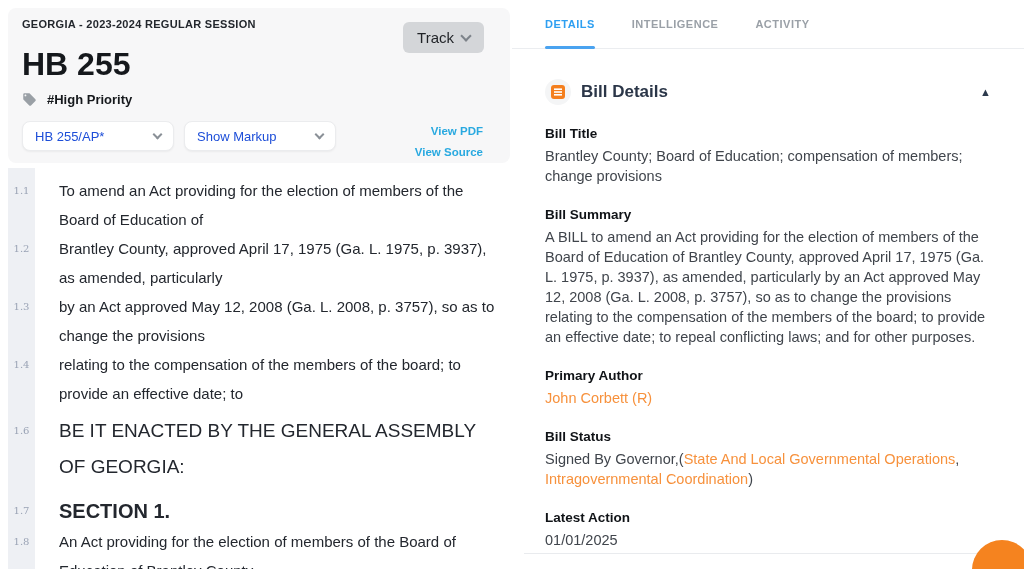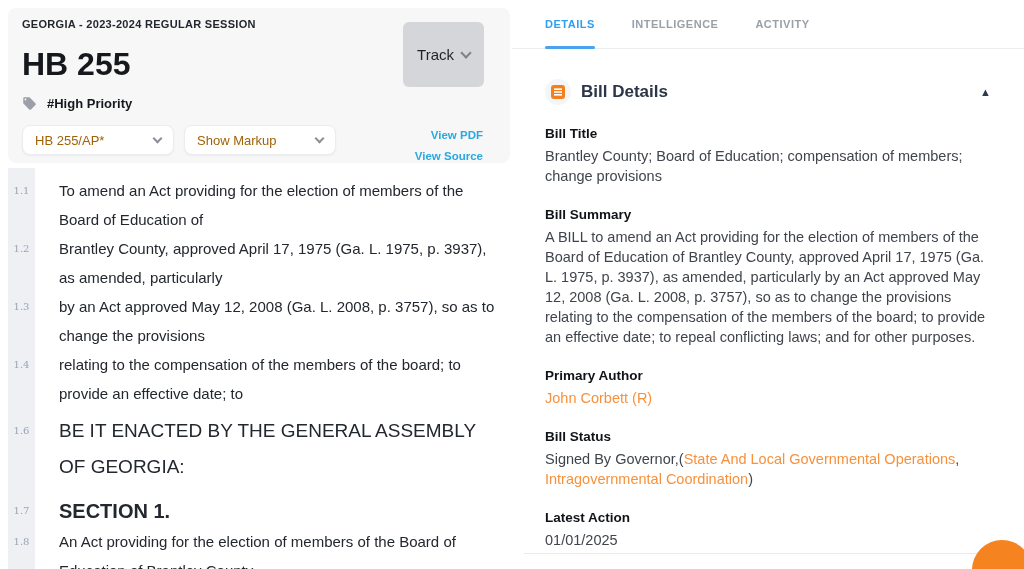--- a/index.html
+++ b/index.html
@@ -10,32 +10,32 @@
   
   .left-header-card {
     position:absolute; left:8px; top:8px; width:502px; height:155px;
     background:#f7f7f8; border-radius:8px; padding:10px 14px 0 14px;
   }
   .lh-top { display:flex; justify-content:space-between; align-items:flex-start; }
   .session-label { font-size:11px; font-weight:bold; letter-spacing:.3px; color:#23272d; }
   .bill-number { font-size:32px; font-weight:800; color:#15181c; margin-top:16px; }
   .track-btn {
     display:flex; align-items:center; gap:8px; background:#d4d6d9; border:none;
-    border-radius:6px; padding:24px 14px; margin-top:4px; margin-right:12px;
+    border-radius:6px; padding:7px 14px; margin-top:4px; margin-right:12px;
     font-size:15px; color:#1f2226; cursor:pointer; font-family:inherit;
   }
   .chev { width:8px; height:8px; border-right:2px solid #7d838a; border-bottom:2px solid #7d838a;
           transform:rotate(45deg); margin-top:-4px; flex:none; }
   .tag-row { display:flex; align-items:center; gap:10px; margin-top:9px; }
   .tag-label { font-size:13px; font-weight:bold; color:#15181c; }
   .controls-row { display:flex; align-items:flex-start; margin-top:14px; }
   .dropdown {
     width:152px; height:30px; background:#ffffff; border:1px solid #ebecee; border-radius:8px;
     display:flex; align-items:center; justify-content:space-between; padding:0 12px;
-    font-size:13px; color:#a16207; box-shadow:0 1px 2px rgba(0,0,0,.05); cursor:pointer;
+    font-size:13px; color:#1d4ed8; box-shadow:0 1px 2px rgba(0,0,0,.05); cursor:pointer;
   }
   .dropdown + .dropdown { margin-left:10px; }
   .dropdown .chev { width:7px; height:7px; border-color:#8a9097; }
   .view-links { margin-left:auto; text-align:right; padding-right:13px; }
   .view-link { display:block; font-size:11.5px; font-weight:bold; color:#29a9e0;
                text-decoration:none; line-height:21px; cursor:pointer; }
 
   .doc-area {
     position:absolute; left:8px; top:168px; width:502px; bottom:0; padding-top:8px;
     background:linear-gradient(to right, #eef0f4 0, #eef0f4 27px, #ffffff 27px);

